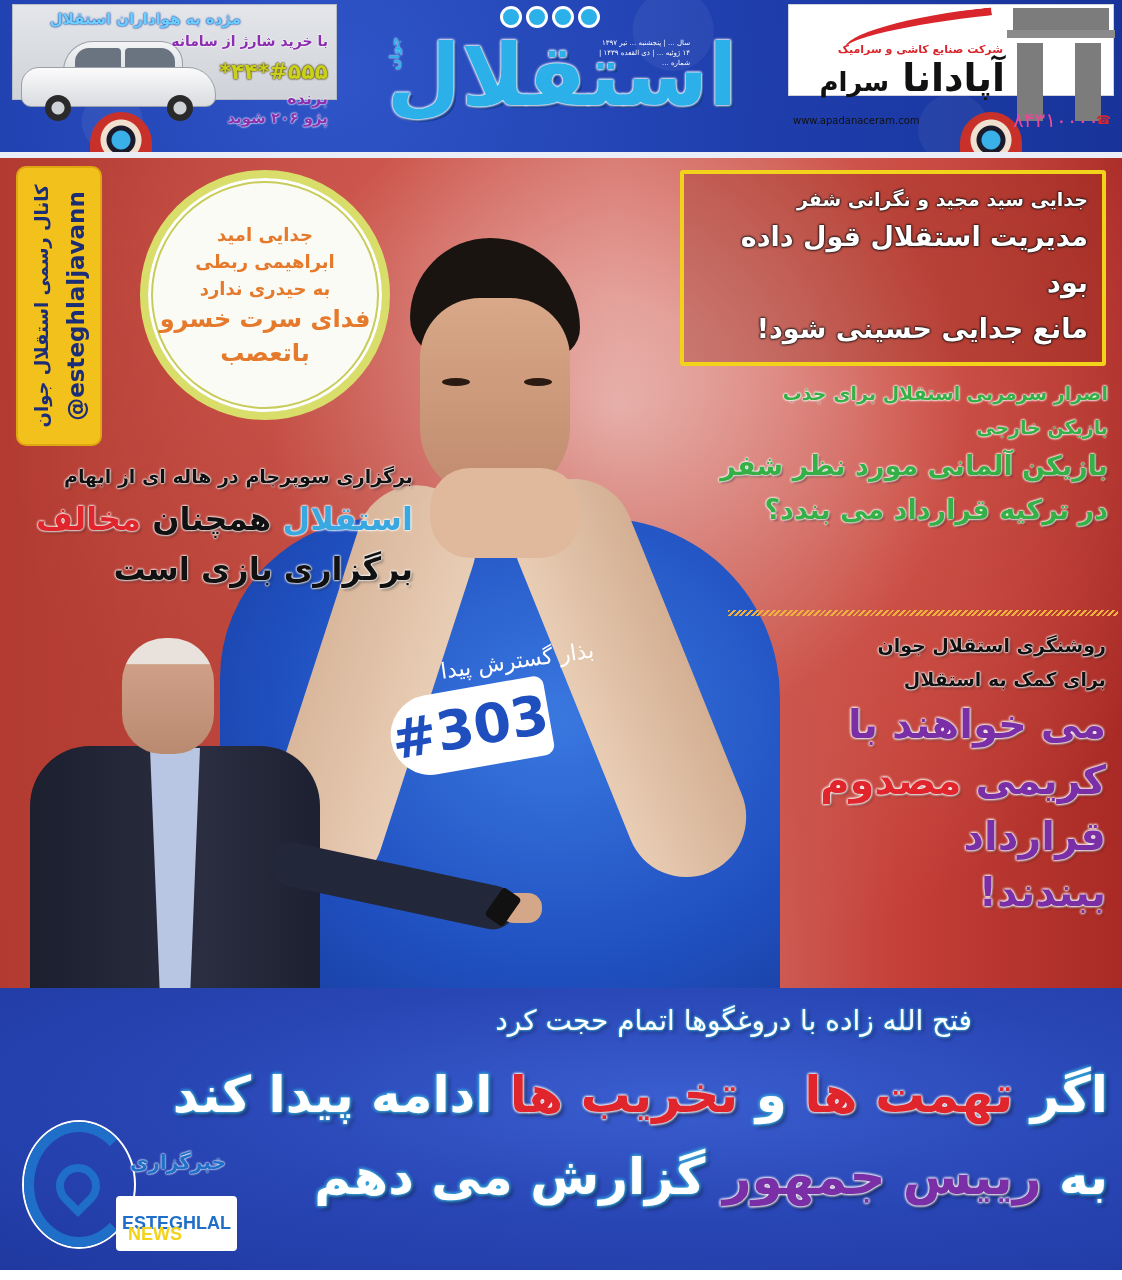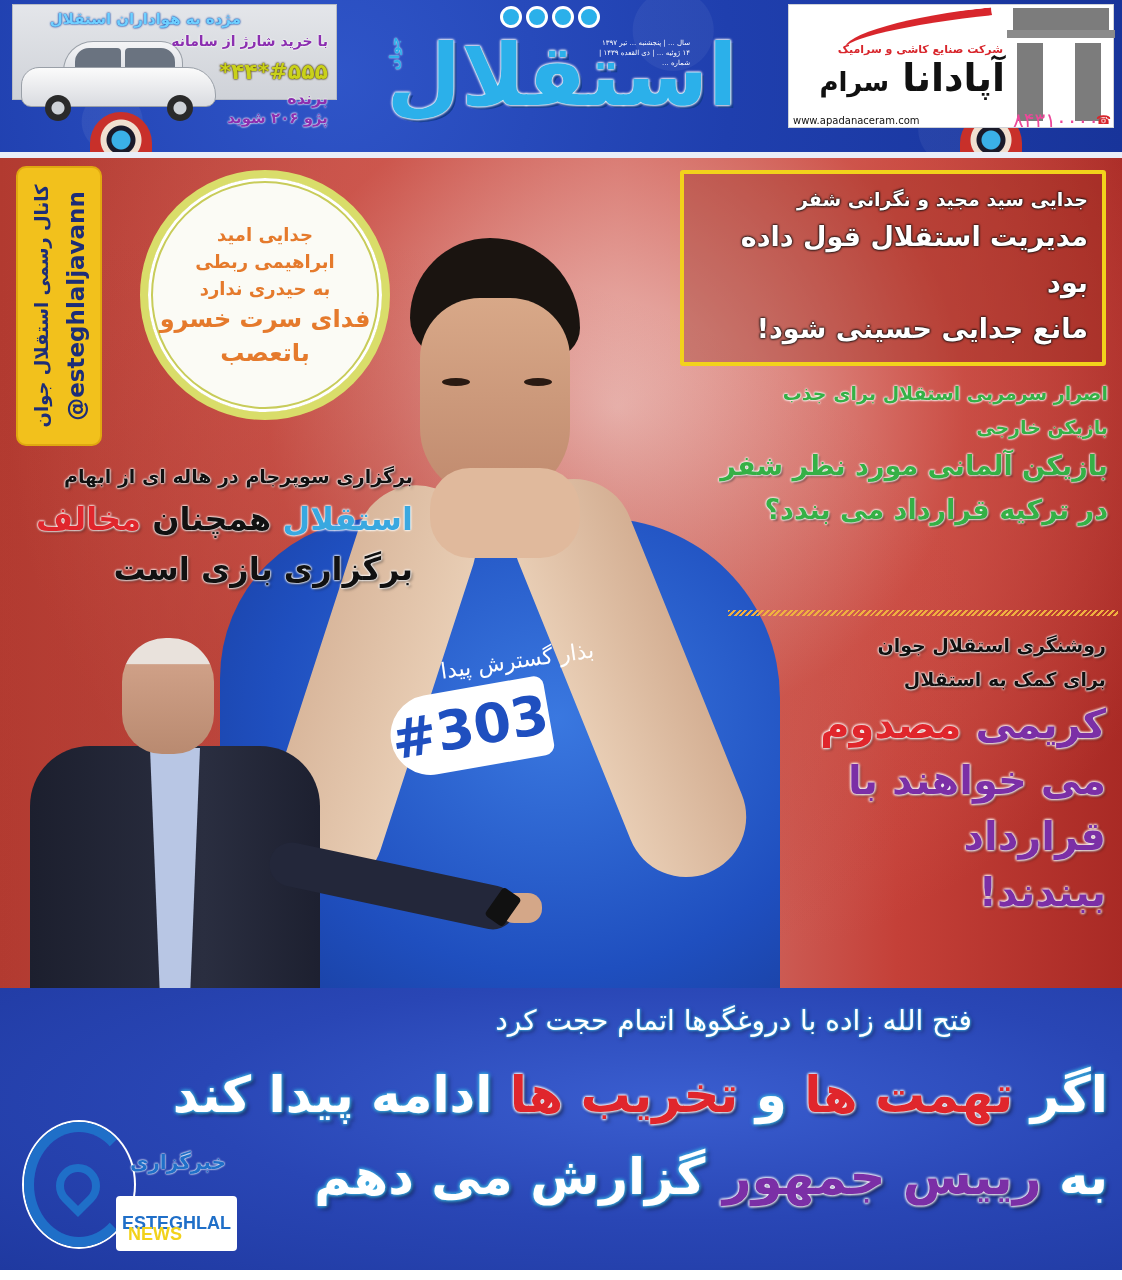--- a/index.html
+++ b/index.html
@@ -80,21 +80,21 @@
   }
   .logo .dots { position: absolute; left: 148px; top: 0; display: flex; gap: 4px; }
   .logo .dots span { width: 22px; height: 22px; border-radius: 50%; background: #2bb0ea; border: 3px solid #fff; }
   .logo .issue {
     position: absolute; left: 228px; top: 32px; font-size: 7px; color: #ffffff; line-height: 10px; text-align: right;
     width: 110px;
   }
 
   
   .ad-tile {
-    position: absolute; left: 788px; top: 4px; width: 326px; height: 124px;
+    position: absolute; left: 788px; top: 4px; width: 326px; height: 92px;
     background: #ffffff; border: 1px solid #cfd2d8; direction: rtl;
   }
   .ad-tile .pillar-cap { position: absolute; right: 4px; top: 3px; width: 96px; height: 22px; background: #7c7c7c; }
   .ad-tile .pillar-cap::after { content:""; position:absolute; left:-6px; right:-6px; bottom:-8px; height:8px; background:#8a8a8a; }
   .ad-tile .pillar { position: absolute; top: 38px; width: 26px; height: 78px; background: #7c7c7c; }
   .ad-tile .p1 { right: 12px; } .ad-tile .p2 { right: 70px; }
   .ad-tile .swoosh {
     position: absolute; right: 120px; top: 10px; width: 150px; height: 26px;
     border-top: 8px solid #d8262c; border-radius: 100% 0 0 0; transform: rotate(-6deg);
   }
@@ -346,25 +346,25 @@
     <div class="green-kicker">بازیکن خارجی</div>
     <div class="green-head">بازیکن آلمانی مورد نظر شفر</div>
     <div class="green-head">در ترکیه قرارداد می بندد؟</div>
   </div>
 
   <div class="hatch"></div>
 
   <div class="story-karimi rtl">
     <div class="kicker outline-dark">روشنگری استقلال جوان</div>
     <div class="kicker outline-dark">برای کمک به استقلال</div>
+    <div class="purple-head">می خواهند با</div>
     <div class="purple-head">
       <span>کریمی</span>
       <span class="red-word">مصدوم</span>
     </div>
-    <div class="purple-head">می خواهند با</div>
     <div class="purple-head">قرارداد</div>
     <div class="purple-head">ببندند!</div>
   </div>
 
   <div class="story-super rtl">
     <div class="kicker outline-dark">برگزاری سوپرجام در هاله ای از ابهام</div>
     <div class="head outline-dark">
       <span class="blue-word">استقلال</span>
       <span>همچنان</span>
       <span class="red-word">مخالف</span>

